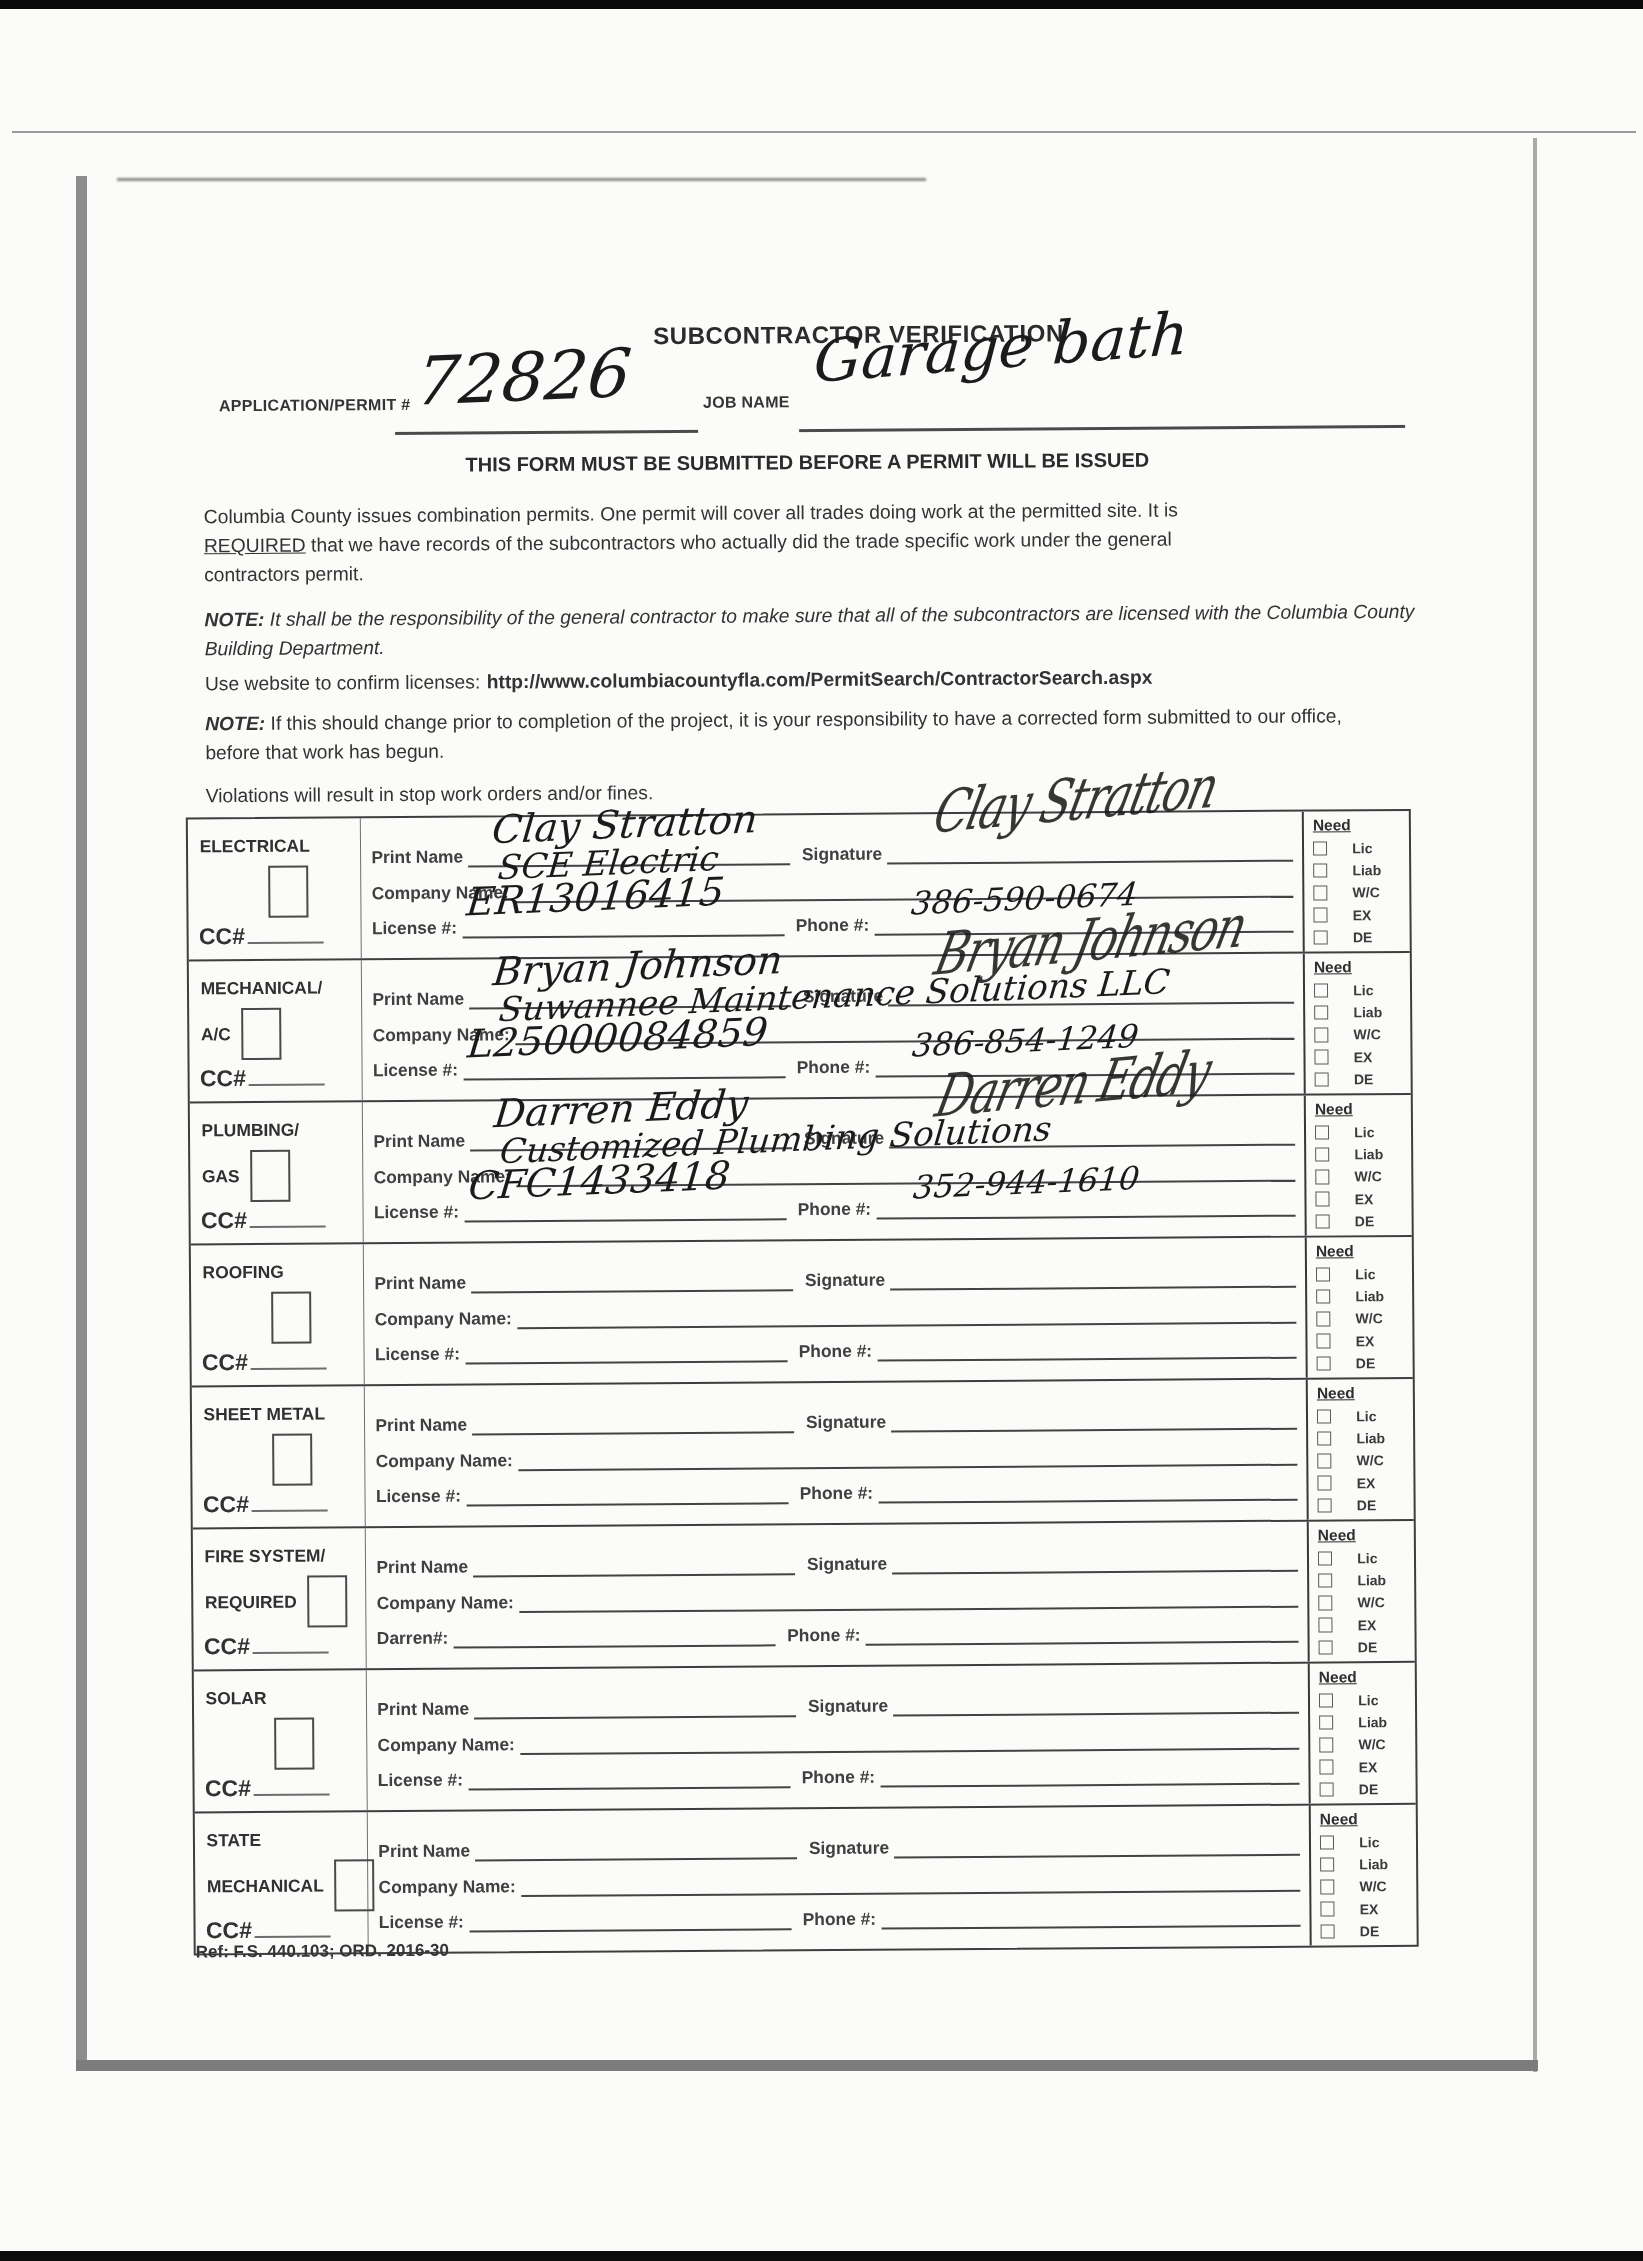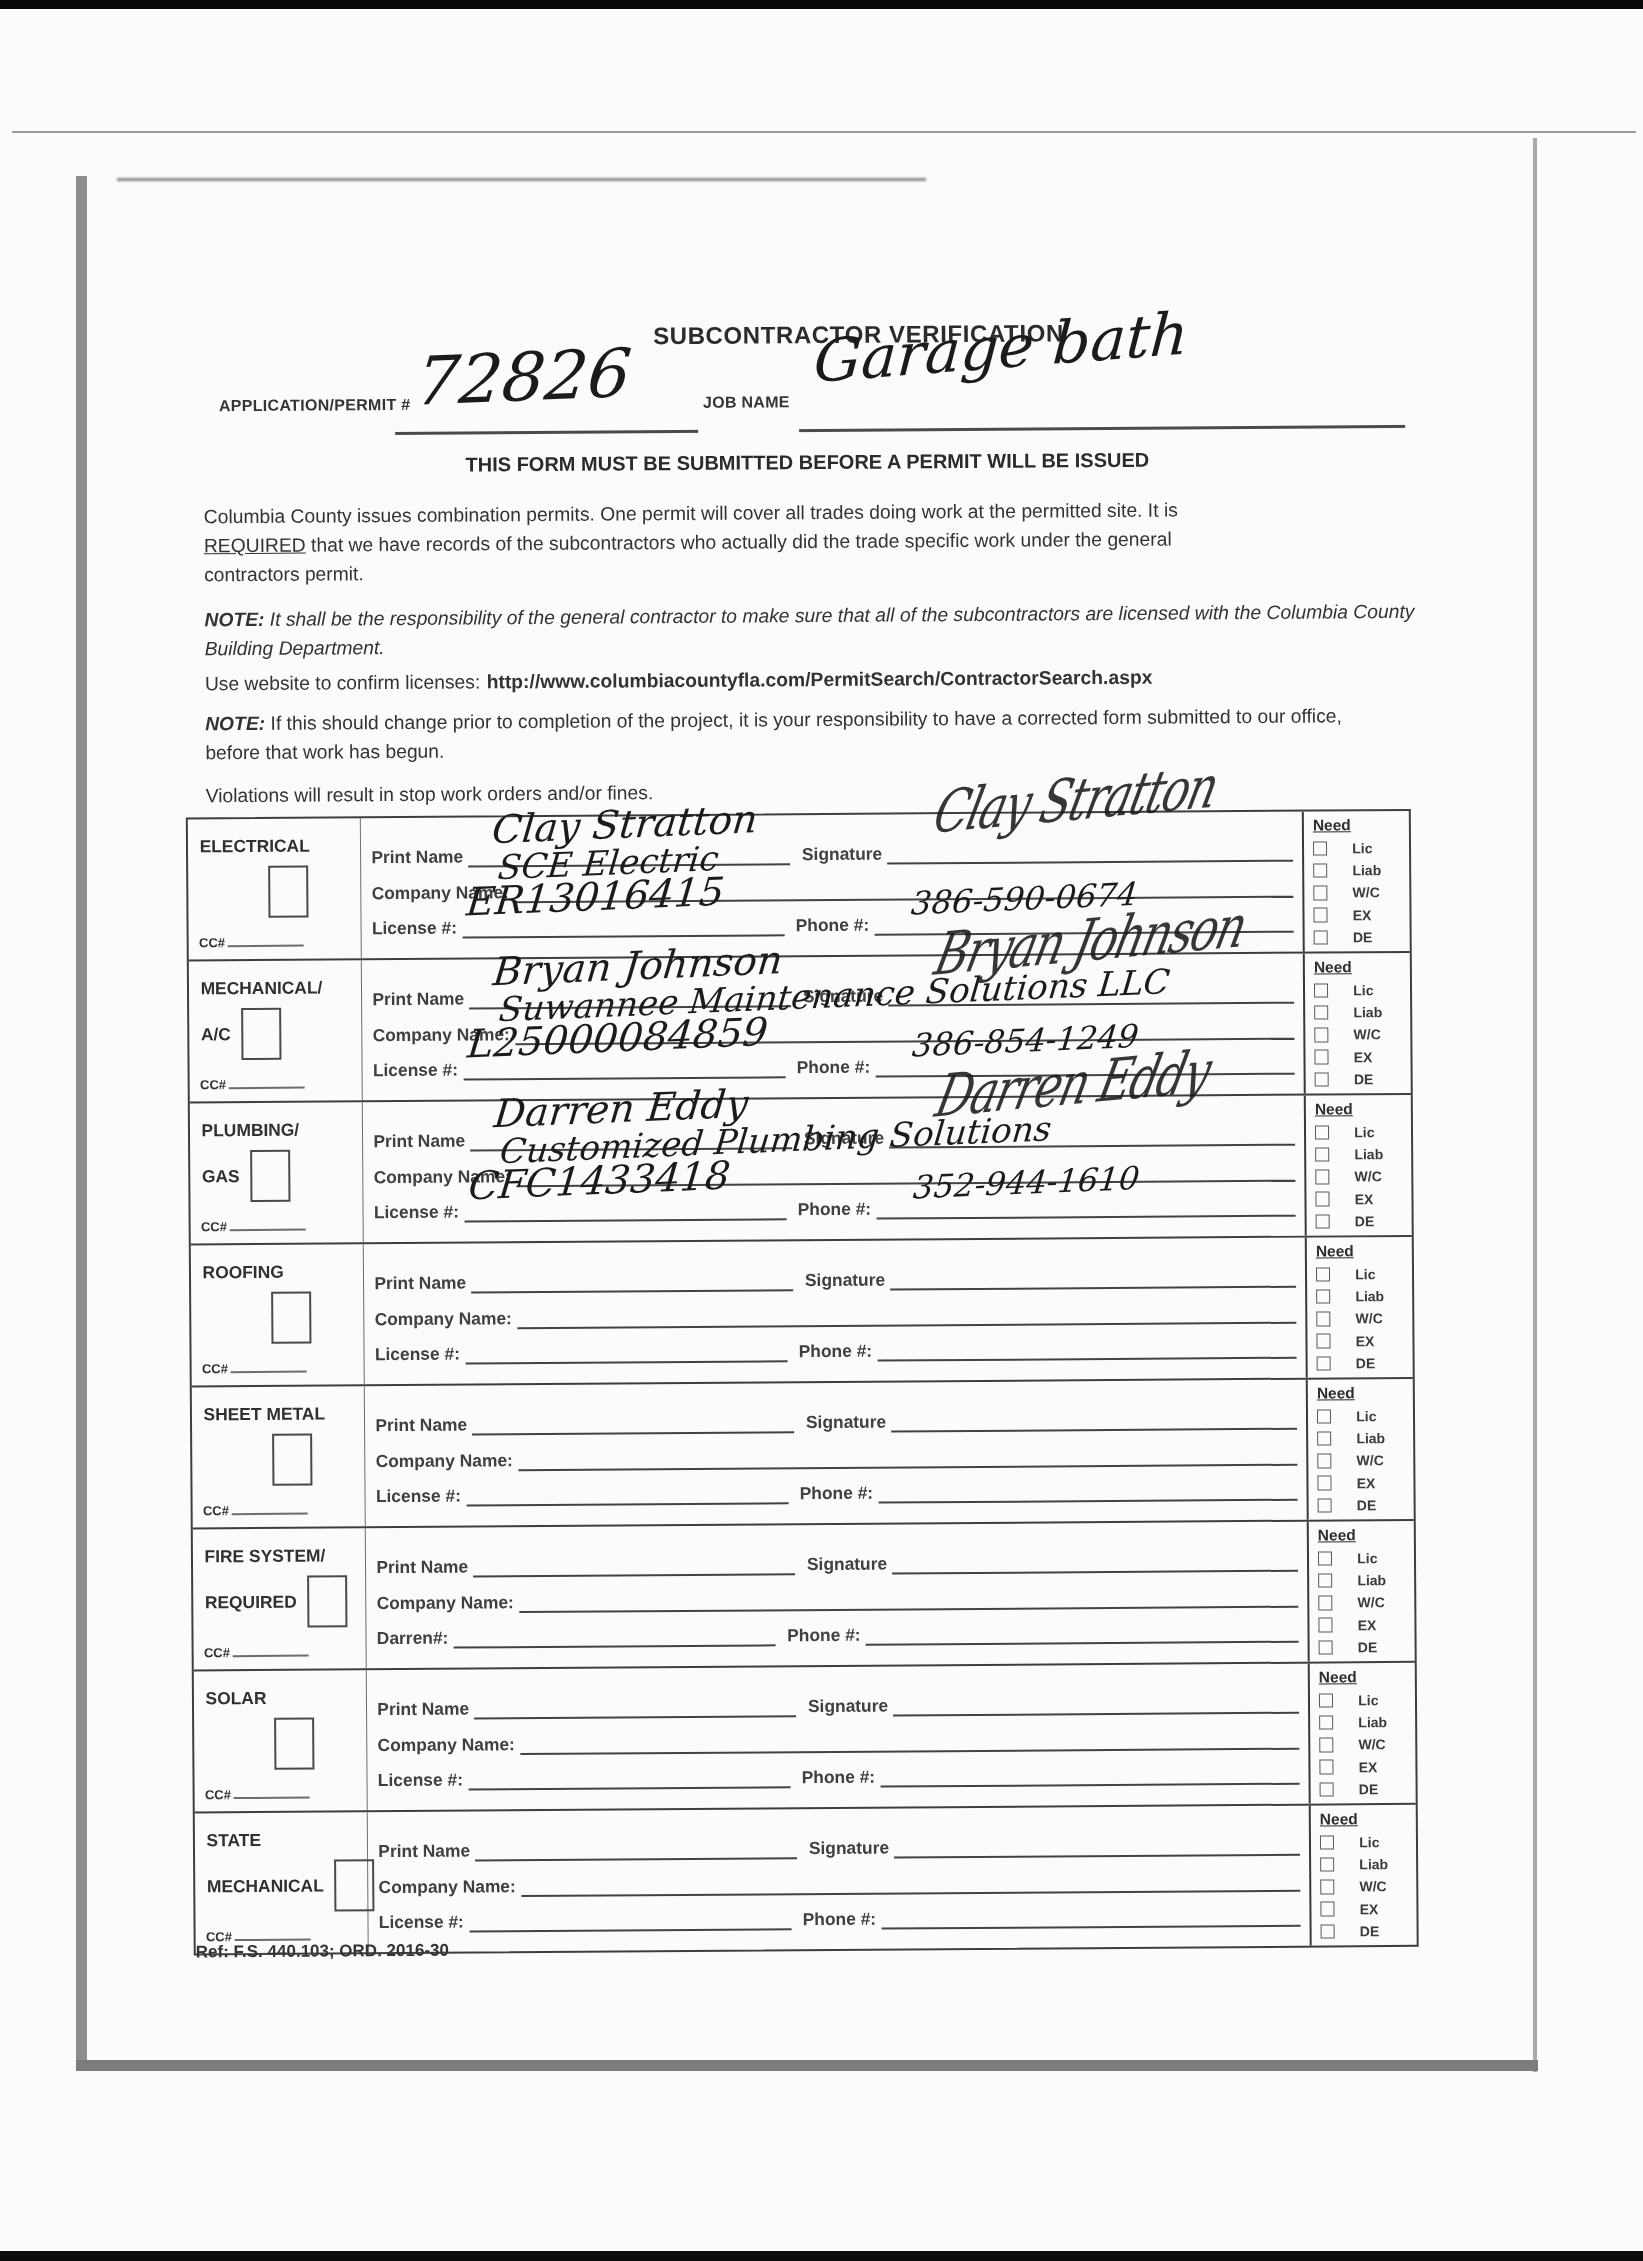--- a/index.html
+++ b/index.html
@@ -35,21 +35,21 @@
   .sig{letter-spacing:-1.9px;opacity:.88;transform:skewX(-18deg) rotate(-5deg) scaleY(1.35);}
   
   .tbl{position:absolute;left:188px;top:813px;width:1221px;border:2.6px solid #3e3e3e;background:transparent;}
   .row{position:relative;display:flex;height:140px;border-bottom:2.6px solid #3e3e3e;}
   .row:last-child{border-bottom:none;}
   .cell-trade{position:relative;width:173px;border-right:1.3px solid #6f6f6f;box-sizing:border-box;padding:17px 0 0 11.6px;}
   .trade-l1{font-size:17.4px;font-weight:bold;color:#303030;}
   .trade-l2{display:flex;align-items:center;gap:6.4px;margin-top:9px;font-size:17.4px;font-weight:bold;color:#303030;}
   .big-box{width:36px;height:48px;border:2.6px solid #4a4a4a;margin-left:62px;flex:none;}
   .has-l2 .big-box{margin-left:3.9px;}
-  .cc{position:absolute;left:10.3px;bottom:9px;font-size:13px;font-weight:bold;color:#323232;}
+  .cc{position:absolute;left:10.3px;bottom:9px;font-size:23px;font-weight:bold;color:#323232;}
   .cc-line{display:inline-block;width:76px;height:1.9px;background:#6d6d6d;margin-left:2.6px;vertical-align:baseline;}
   .cell-fields{position:relative;flex:1;box-sizing:border-box;padding:0 9px 0 10.3px;}
   .fline{position:absolute;left:10.3px;right:9px;display:flex;align-items:flex-end;height:31px;}
   .fl1{top:19.3px;} .fl2{top:55px;} .fl3{top:90px;}
   .flabel{font-size:17.4px;font-weight:bold;color:#404040;white-space:nowrap;padding-right:5.2px;}
   .fill{flex:1;border-bottom:2.6px solid #434343;height:100%;}
   .fill-short{flex:0 0 auto;width:322px;border-bottom:2.6px solid #434343;height:100%;}
   .gap{width:11.6px;}
   .cell-need{position:relative;width:107px;flex:none;border-left:2.6px solid #383838;box-sizing:border-box;padding:5.2px 0 0 9px;}
   .need-h{font-size:15.5px;font-weight:bold;text-decoration:underline;color:#2e2e2e;}

